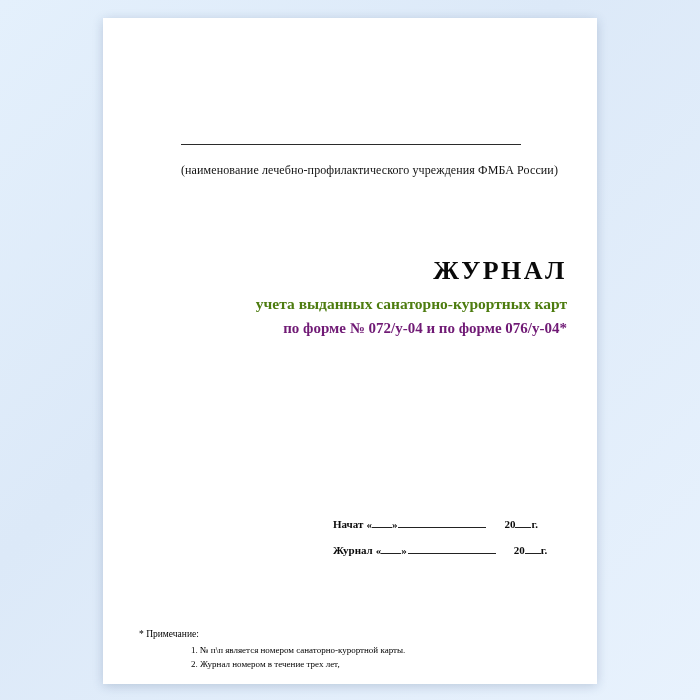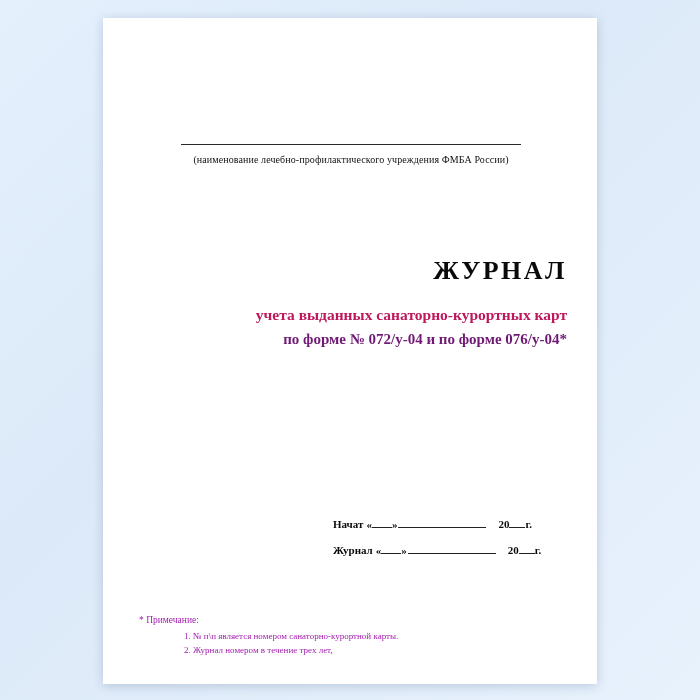--- a/index.html
+++ b/index.html
@@ -33,44 +33,44 @@
     top: 112px;
     width: 340px;
     text-align: center;
   }
   .header-rule {
     border-bottom: 1px solid #2b2b2b;
     height: 14px;
     width: 100%;
   }
   .header-caption {
-    font-size: 10px;
+    font-size: 12px;
     color: #111;
-    margin-top: 9px;
+    margin-top: 18px;
     letter-spacing: 0.1px;
     white-space: nowrap;
   }
   .title-block {
     position: absolute;
     left: 30px;
     top: 238px;
     width: 434px;
     text-align: right;
   }
   .title-main {
     font-size: 26px;
     font-weight: bold;
     letter-spacing: 2.5px;
     color: #0a0a0a;
   }
   .title-sub1 {
     font-size: 15.5px;
     font-weight: bold;
-    color: #be185d;
-    margin-top: 20px;
+    color: #4d7c0f;
+    margin-top: 9px;
   }
   .title-sub2 {
     font-size: 15px;
     font-weight: bold;
     color: #701a75;
     margin-top: 7px;
   }
   .dates-block {
     position: absolute;
     left: 230px;
@@ -97,46 +97,47 @@
     width: 20px;
     border-bottom: 1px solid #222;
   }
   .date-blank-long {
     display: inline-block;
     width: 88px;
     border-bottom: 1px solid #222;
     margin-left: 1px;
   }
   .date-year {
-    margin-left: 12px;
+    margin-left: 18px;
   }
   .date-blank-tiny {
     display: inline-block;
     width: 16px;
     border-bottom: 1px solid #222;
   }
   .notes-block {
     position: absolute;
     left: 36px;
-    top: 597px;
+    top: 611px;
     width: 430px;
-    color: #a21caf;
+    color: #000000;
   }
   .notes-title {
     font-size: 9.5px;
     margin-bottom: 5px;
   }
   .notes-list {
     margin: 0;
     padding-left: 54px;
     font-size: 9px;
     line-height: 1.45;
   }
   .notes-list li {
     margin-bottom: 1px;
+    margin-left: 7px;
   }
   .note-second-line {
     display: block;
   }
 </style>
 </head>
 <body>
 
 <div class="backdrop"></div>
 

